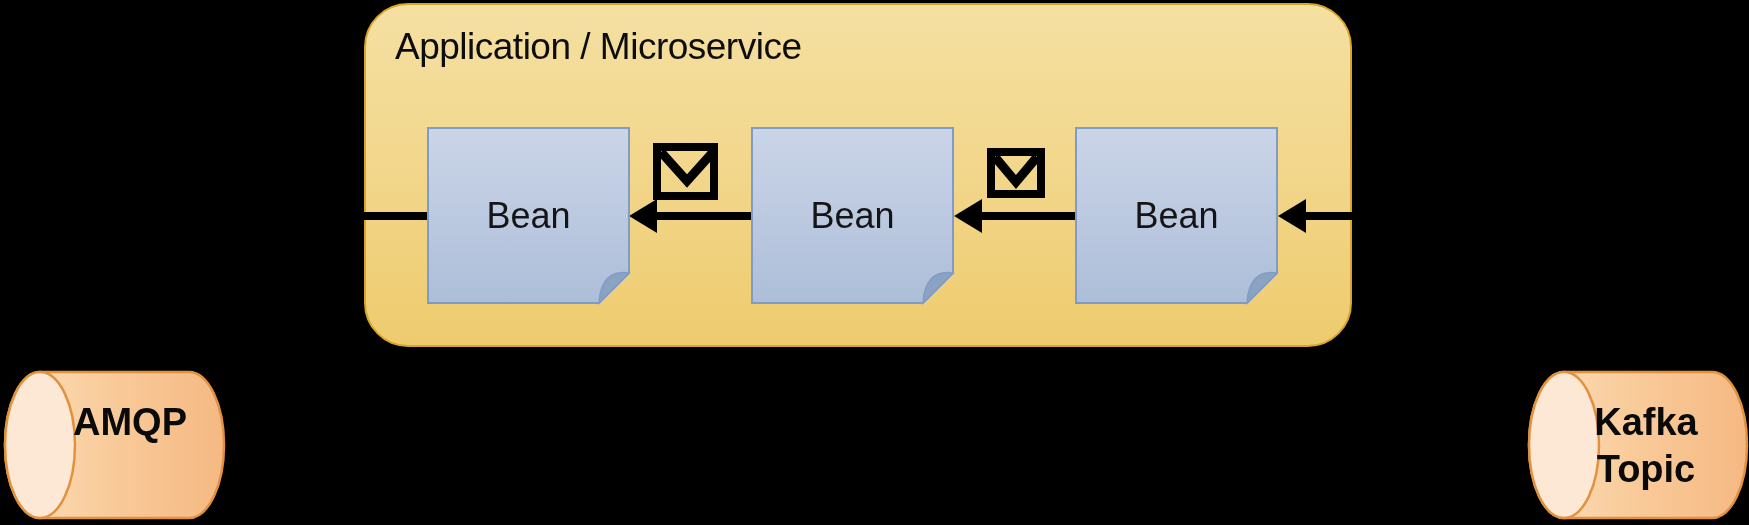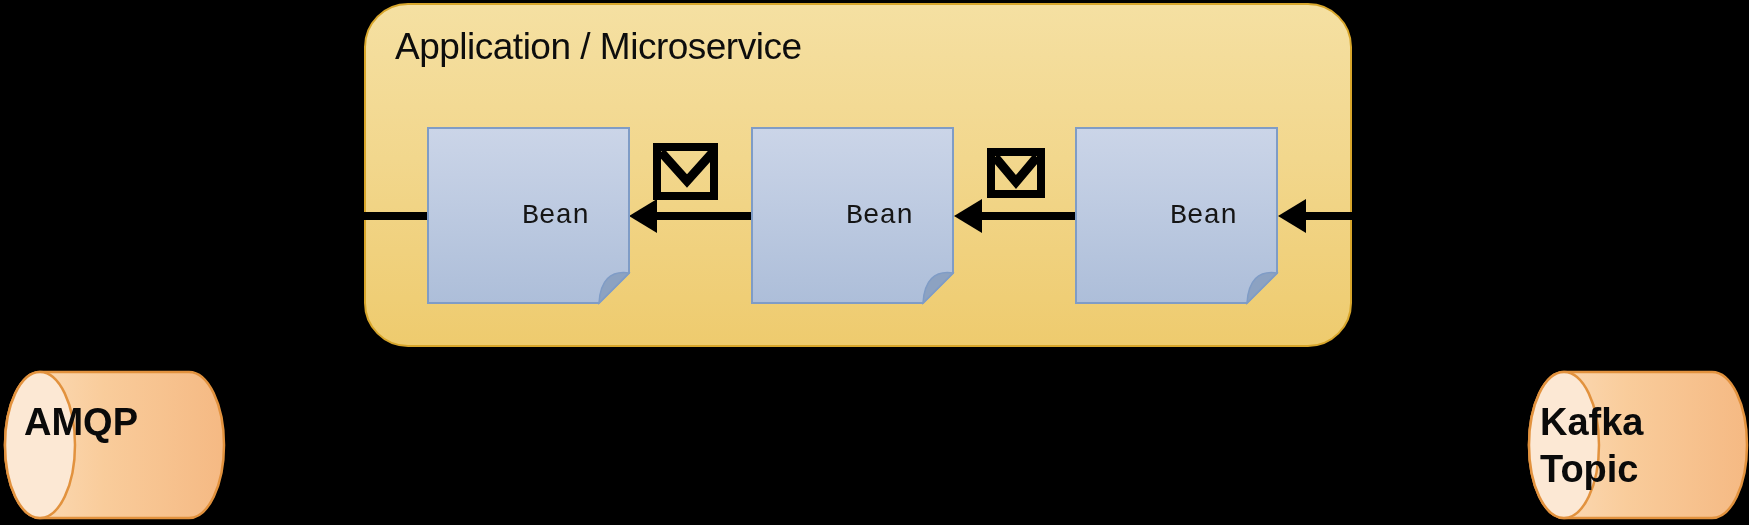--- a/index.html
+++ b/index.html
@@ -26,30 +26,30 @@
     font-size:37px;
     letter-spacing:-0.5px;
     color:#0d0d0d;
     white-space:nowrap;
   }
   svg.layer{position:absolute;left:0;top:0;}
   .bean-label{
     position:absolute;
     top:128px;width:201px;height:175px;
     display:flex;align-items:center;justify-content:center;
-    font-family:Liberation Mono, monospace;
-    font-size:28px;color:#151515;padding-left:27px;
+    font-family:Liberation Sans, sans-serif;
+    font-size:36px;color:#151515;
   }
   .bean-label.b1{left:428px;}
   .bean-label.b2{left:752px;}
   .bean-label.b3{left:1076px;}
   .queue-label{
     position:absolute;
     top:399px;width:212px;
-    text-align:left;
+    text-align:center;
     font-size:38px;font-weight:700;
     line-height:47px;color:#0a0a0a;
   }
   .queue-label span{display:block;}
   .queue-label.amqp{left:24px;}
   .queue-label.kafka{left:1540px;}
 </style>
 </head>
 <body>
 

